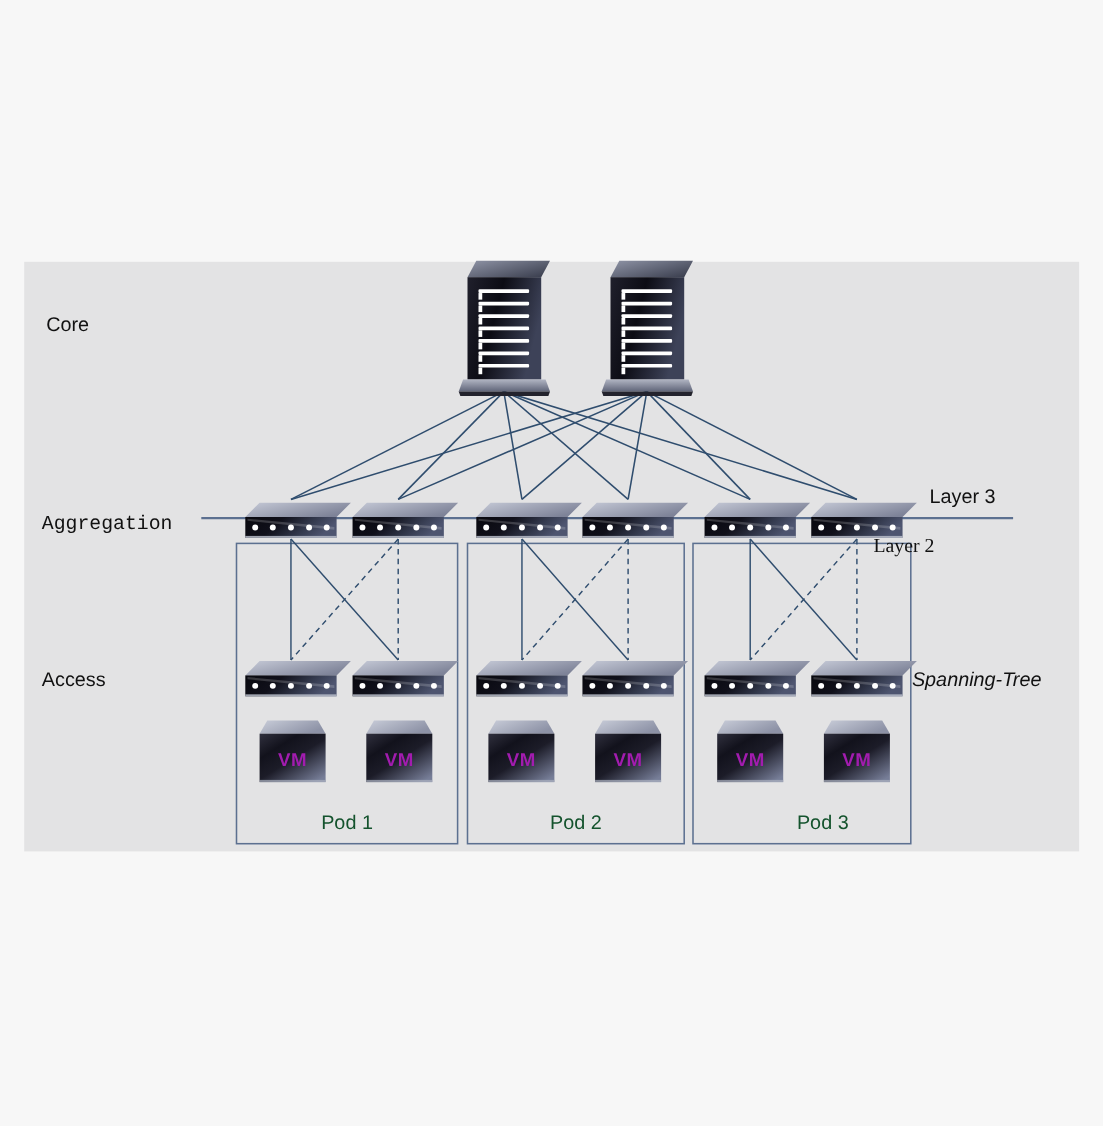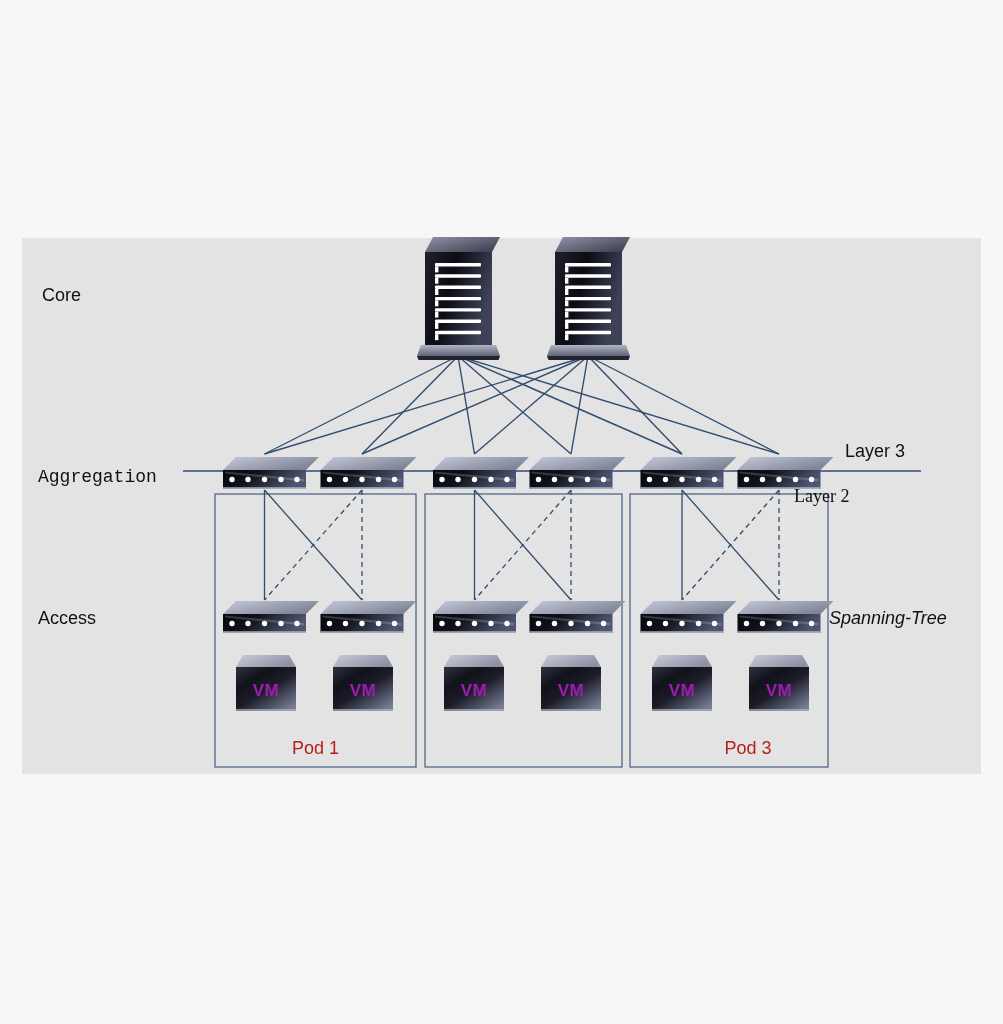--- a/index.html
+++ b/index.html
@@ -20,21 +20,21 @@
     position:absolute;color:#111;font-size:18px;line-height:22px;
     white-space:nowrap;
   }
   .label-core{left:42px;top:284px;}
   .label-aggregation{left:38px;top:466px;font-family:Liberation Mono, monospace;}
   .label-access{left:38px;top:607px;}
   .label-layer3{left:845px;top:440px;}
   .label-layer2{left:794px;top:485px;font-family:Liberation Serif, serif;}
   .label-spanning{left:829px;top:607px;font-style:italic;}
   .pod-label{
-    position:absolute;top:736px;height:24px;color:#b91c1c;font-size:18px;
+    position:absolute;top:736px;height:24px;color:#14532d;font-size:18px;
     text-align:center;line-height:24px;
   }
   .pod-label-1{left:215px;width:201px;}
   .pod-label-2{left:425px;width:197px;}
   .pod-label-3{left:630px;width:198px;margin-left:19px;}
   .vm-label{
     position:absolute;top:676px;height:30px;width:62px;
     display:flex;align-items:center;justify-content:center;
     color:#a21caf;font-size:17px;font-weight:bold;letter-spacing:.5px;
   }
@@ -191,20 +191,21 @@
 
   <div class="label label-core">Core</div>
   <div class="label label-aggregation">Aggregation</div>
   <div class="label label-access">Access</div>
 
   <div class="label label-layer3">Layer 3</div>
   <div class="label label-layer2">Layer 2</div>
   <div class="label label-spanning">Spanning-Tree</div>
 
   <div class="pod-label pod-label-1">Pod 1</div>
+  <div class="pod-label pod-label-2">Pod 2</div>
   <div class="pod-label pod-label-3">Pod 3</div>
 
   <div class="vm-label" style="left:235px;">VM</div>
   <div class="vm-label" style="left:332px;">VM</div>
   <div class="vm-label" style="left:443px;">VM</div>
   <div class="vm-label" style="left:540px;">VM</div>
   <div class="vm-label" style="left:651px;">VM</div>
   <div class="vm-label" style="left:748px;">VM</div>
 
 </div>

